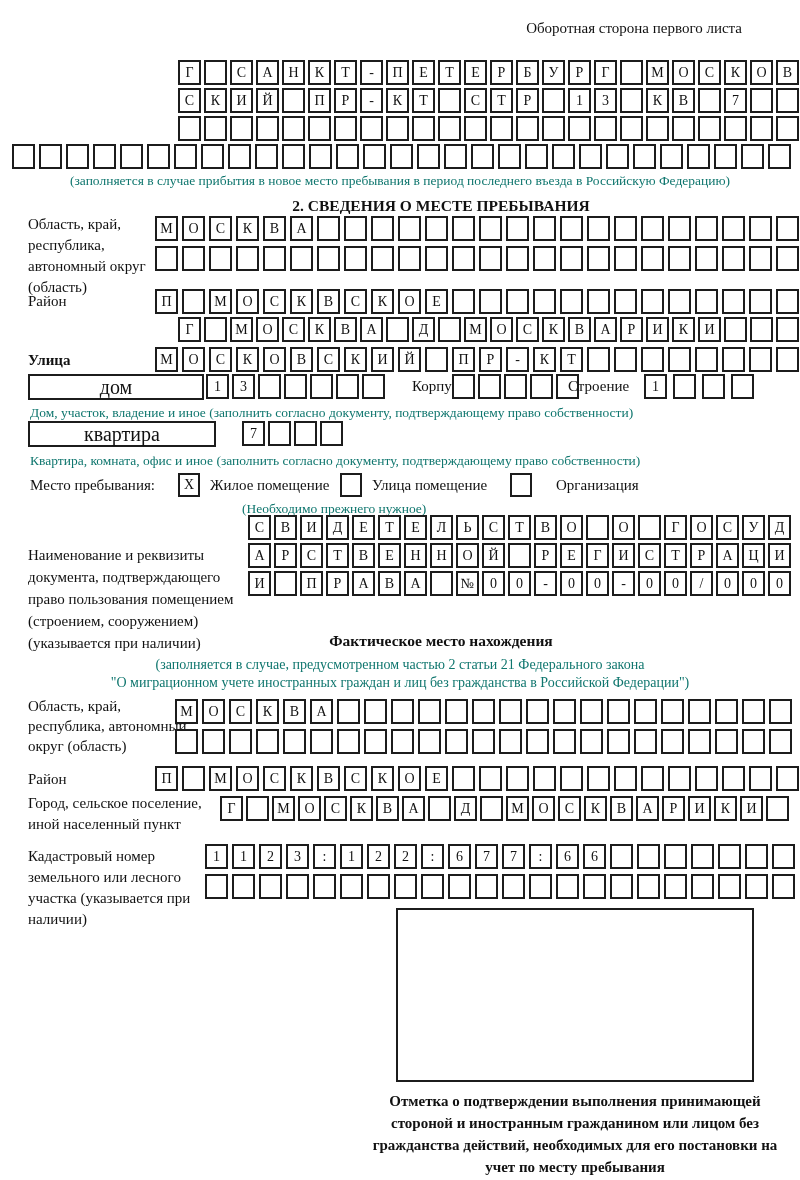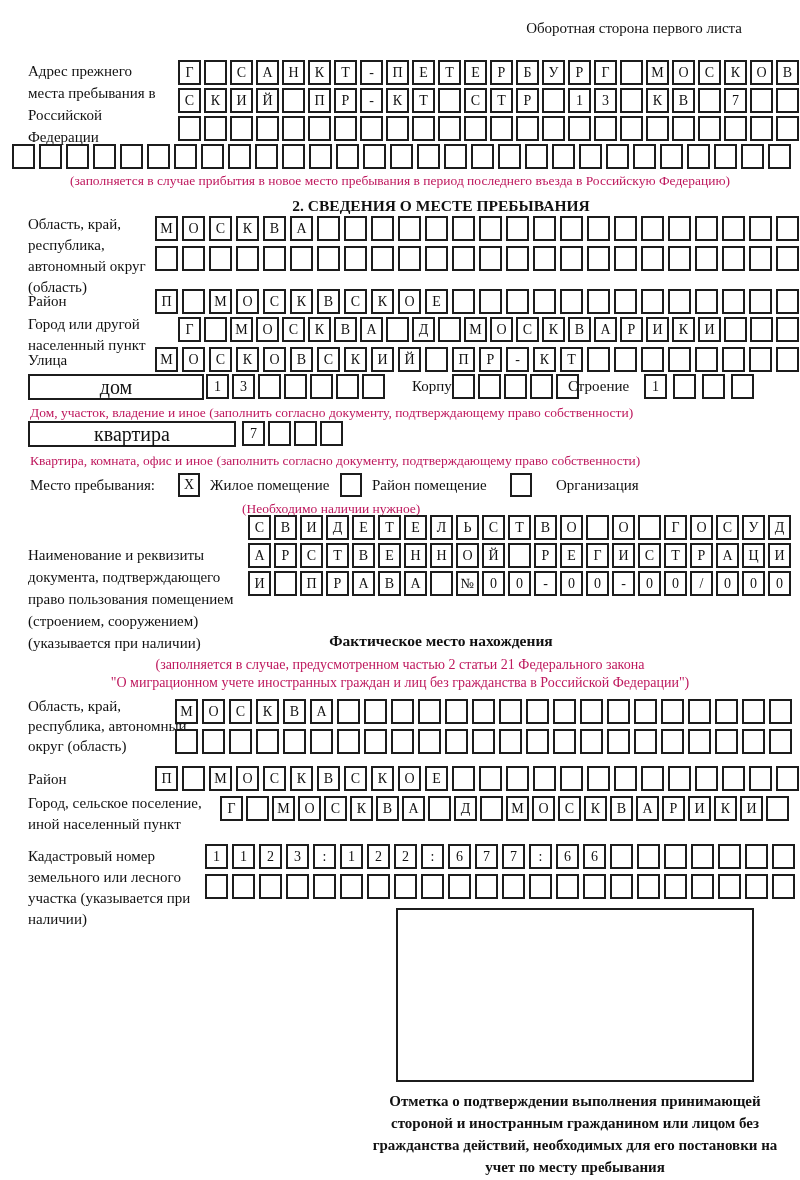--- a/index.html
+++ b/index.html
@@ -1,21 +1,21 @@
 <!DOCTYPE html>
 <html><head>
 <meta charset="utf-8">
 <style>
   html,body{margin:0;padding:0;background:#fff;}
   .page{
     position:relative;width:800px;height:1180px;background:#fff;overflow:hidden;
     font-family:"Liberation Serif","DejaVu Serif",serif;color:#111;
   }
   .lbl{position:absolute;font-size:15px;line-height:21px;color:#111;}
-  .note{position:absolute;font-size:13.5px;line-height:18px;color:#be185d;}
+  .note{position:absolute;font-size:13.5px;line-height:18px;color:#0f766e;}
   .center{left:0;width:800px;text-align:center;}
   .bold{font-weight:bold;padding-left:41px;}
   .row{position:absolute;white-space:nowrap;font-size:0;}
   .cb{
     display:inline-block;box-sizing:border-box;width:23px;height:25px;
     border:2px solid #1c1c1c;margin-right:4px;text-align:center;
     font:14px/21px "Liberation Serif","DejaVu Serif",serif;color:#111;vertical-align:top;background:#fff;
   }
   .row.g3 .cb{margin-right:3px;}
   .row.g6 .cb{margin-right:6px;}
@@ -30,62 +30,60 @@
   }
   .bigbox{position:absolute;box-sizing:border-box;border:2px solid #1c1c1c;background:#fff;}
 </style>
 </head>
 <body>
 
 <div class="page">
 
   <div class="lbl" style="top:18px;right:58px;">Оборотная сторона первого листа</div>
 
-  <div class="lbl" style="left:28px;top:60px;width:135px;line-height:22px;">Адрес прежнего места пребывания в Российской Федерации</div>
   <div class="row g3" style="left:178px;top:60px;"><span class="cb">Г</span><span class="cb"></span><span class="cb">С</span><span class="cb">А</span><span class="cb">Н</span><span class="cb">К</span><span class="cb">Т</span><span class="cb">-</span><span class="cb">П</span><span class="cb">Е</span><span class="cb">Т</span><span class="cb">Е</span><span class="cb">Р</span><span class="cb">Б</span><span class="cb">У</span><span class="cb">Р</span><span class="cb">Г</span><span class="cb"></span><span class="cb">М</span><span class="cb">О</span><span class="cb">С</span><span class="cb">К</span><span class="cb">О</span><span class="cb">В</span></div>
   <div class="row g3" style="left:178px;top:88px;"><span class="cb">С</span><span class="cb">К</span><span class="cb">И</span><span class="cb">Й</span><span class="cb"></span><span class="cb">П</span><span class="cb">Р</span><span class="cb">-</span><span class="cb">К</span><span class="cb">Т</span><span class="cb"></span><span class="cb">С</span><span class="cb">Т</span><span class="cb">Р</span><span class="cb"></span><span class="cb">1</span><span class="cb">3</span><span class="cb"></span><span class="cb">К</span><span class="cb">В</span><span class="cb"></span><span class="cb">7</span><span class="cb"></span><span class="cb"></span></div>
   <div class="row g3" style="left:178px;top:116px;"><span class="cb"></span><span class="cb"></span><span class="cb"></span><span class="cb"></span><span class="cb"></span><span class="cb"></span><span class="cb"></span><span class="cb"></span><span class="cb"></span><span class="cb"></span><span class="cb"></span><span class="cb"></span><span class="cb"></span><span class="cb"></span><span class="cb"></span><span class="cb"></span><span class="cb"></span><span class="cb"></span><span class="cb"></span><span class="cb"></span><span class="cb"></span><span class="cb"></span><span class="cb"></span><span class="cb"></span></div>
   <div class="row" style="left:12px;top:144px;"><span class="cb"></span><span class="cb"></span><span class="cb"></span><span class="cb"></span><span class="cb"></span><span class="cb"></span><span class="cb"></span><span class="cb"></span><span class="cb"></span><span class="cb"></span><span class="cb"></span><span class="cb"></span><span class="cb"></span><span class="cb"></span><span class="cb"></span><span class="cb"></span><span class="cb"></span><span class="cb"></span><span class="cb"></span><span class="cb"></span><span class="cb"></span><span class="cb"></span><span class="cb"></span><span class="cb"></span><span class="cb"></span><span class="cb"></span><span class="cb"></span><span class="cb"></span><span class="cb"></span></div>
   <div class="note center" style="top:172px;">(заполняется в случае прибытия в новое место пребывания в период последнего въезда в Российскую Федерацию)</div>
 
   <div class="lbl bold center" style="top:195px;font-size:15.5px;">2. СВЕДЕНИЯ О МЕСТЕ ПРЕБЫВАНИЯ</div>
 
   <div class="lbl" style="left:28px;top:214px;width:120px;">Область, край, республика, автономный округ (область)</div>
   <div class="row" style="left:155px;top:216px;"><span class="cb">М</span><span class="cb">О</span><span class="cb">С</span><span class="cb">К</span><span class="cb">В</span><span class="cb">А</span><span class="cb"></span><span class="cb"></span><span class="cb"></span><span class="cb"></span><span class="cb"></span><span class="cb"></span><span class="cb"></span><span class="cb"></span><span class="cb"></span><span class="cb"></span><span class="cb"></span><span class="cb"></span><span class="cb"></span><span class="cb"></span><span class="cb"></span><span class="cb"></span><span class="cb"></span><span class="cb"></span></div>
   <div class="row" style="left:155px;top:246px;"><span class="cb"></span><span class="cb"></span><span class="cb"></span><span class="cb"></span><span class="cb"></span><span class="cb"></span><span class="cb"></span><span class="cb"></span><span class="cb"></span><span class="cb"></span><span class="cb"></span><span class="cb"></span><span class="cb"></span><span class="cb"></span><span class="cb"></span><span class="cb"></span><span class="cb"></span><span class="cb"></span><span class="cb"></span><span class="cb"></span><span class="cb"></span><span class="cb"></span><span class="cb"></span><span class="cb"></span></div>
 
   <div class="lbl" style="left:28px;top:291px;">Район</div>
   <div class="row" style="left:155px;top:289px;"><span class="cb">П</span><span class="cb"></span><span class="cb">М</span><span class="cb">О</span><span class="cb">С</span><span class="cb">К</span><span class="cb">В</span><span class="cb">С</span><span class="cb">К</span><span class="cb">О</span><span class="cb">Е</span><span class="cb"></span><span class="cb"></span><span class="cb"></span><span class="cb"></span><span class="cb"></span><span class="cb"></span><span class="cb"></span><span class="cb"></span><span class="cb"></span><span class="cb"></span><span class="cb"></span><span class="cb"></span><span class="cb"></span></div>
 
-  <div class="lbl" style="left:28px;top:314px;width:150px;">Город или другой населенный пункт</div>
   <div class="row g3" style="left:178px;top:317px;"><span class="cb">Г</span><span class="cb"></span><span class="cb">М</span><span class="cb">О</span><span class="cb">С</span><span class="cb">К</span><span class="cb">В</span><span class="cb">А</span><span class="cb"></span><span class="cb">Д</span><span class="cb"></span><span class="cb">М</span><span class="cb">О</span><span class="cb">С</span><span class="cb">К</span><span class="cb">В</span><span class="cb">А</span><span class="cb">Р</span><span class="cb">И</span><span class="cb">К</span><span class="cb">И</span><span class="cb"></span><span class="cb"></span><span class="cb"></span></div>
 
-  <div class="lbl" style="left:28px;top:350px;">Улица</div>
+  <div class="lbl" style="left:28px;top:350px;font-weight:bold;">Улица</div>
   <div class="row" style="left:155px;top:347px;"><span class="cb">М</span><span class="cb">О</span><span class="cb">С</span><span class="cb">К</span><span class="cb">О</span><span class="cb">В</span><span class="cb">С</span><span class="cb">К</span><span class="cb">И</span><span class="cb">Й</span><span class="cb"></span><span class="cb">П</span><span class="cb">Р</span><span class="cb">-</span><span class="cb">К</span><span class="cb">Т</span><span class="cb"></span><span class="cb"></span><span class="cb"></span><span class="cb"></span><span class="cb"></span><span class="cb"></span><span class="cb"></span><span class="cb"></span></div>
 
   <div class="wbox" style="left:28px;top:374px;width:176px;">дом</div>
   <div class="row g3" style="left:206px;top:374px;"><span class="cb">1</span><span class="cb">3</span><span class="cb"></span><span class="cb"></span><span class="cb"></span><span class="cb"></span><span class="cb"></span></div>
   <div class="lbl" style="left:412px;top:376px;">Корпус</div>
   <div class="row g3" style="left:452px;top:374px;"><span class="cb"></span><span class="cb"></span><span class="cb"></span><span class="cb"></span><span class="cb"></span></div>
   <div class="lbl" style="left:568px;top:376px;">Строение</div>
   <div class="row g6" style="left:644px;top:374px;"><span class="cb">1</span><span class="cb"></span><span class="cb"></span><span class="cb"></span></div>
   <div class="note" style="left:30px;top:404px;">Дом, участок, владение и иное (заполнить согласно документу, подтверждающему право собственности)</div>
 
-  <div class="wbox" style="left:28px;top:421px;width:208px;">квартира</div>
+  <div class="wbox" style="left:28px;top:421px;width:188px;">квартира</div>
   <div class="row g3" style="left:242px;top:421px;"><span class="cb">7</span><span class="cb"></span><span class="cb"></span><span class="cb"></span></div>
   <div class="note" style="left:30px;top:452px;">Квартира, комната, офис и иное (заполнить согласно документу, подтверждающему право собственности)</div>
 
   <div class="lbl" style="left:30px;top:475px;">Место пребывания:</div>
   <div class="chk" style="left:178px;top:473px;">X</div>
   <div class="lbl" style="left:210px;top:475px;">Жилое помещение</div>
   <div class="chk" style="left:340px;top:473px;"></div>
-  <div class="lbl" style="left:372px;top:475px;">Район помещение</div>
+  <div class="lbl" style="left:372px;top:475px;">Улица помещение</div>
   <div class="chk" style="left:510px;top:473px;"></div>
   <div class="lbl" style="left:556px;top:475px;">Организация</div>
-  <div class="note" style="left:242px;top:500px;">(Необходимо наличии нужное)</div>
+  <div class="note" style="left:242px;top:500px;">(Необходимо прежнего нужное)</div>
 
   <div class="lbl" style="left:28px;top:544px;width:218px;line-height:22px;">Наименование и реквизиты документа, подтверждающего право пользования помещением (строением, сооружением) (указывается при наличии)</div>
   <div class="row g3" style="left:248px;top:515px;"><span class="cb">С</span><span class="cb">В</span><span class="cb">И</span><span class="cb">Д</span><span class="cb">Е</span><span class="cb">Т</span><span class="cb">Е</span><span class="cb">Л</span><span class="cb">Ь</span><span class="cb">С</span><span class="cb">Т</span><span class="cb">В</span><span class="cb">О</span><span class="cb"></span><span class="cb">О</span><span class="cb"></span><span class="cb">Г</span><span class="cb">О</span><span class="cb">С</span><span class="cb">У</span><span class="cb">Д</span></div>
   <div class="row g3" style="left:248px;top:543px;"><span class="cb">А</span><span class="cb">Р</span><span class="cb">С</span><span class="cb">Т</span><span class="cb">В</span><span class="cb">Е</span><span class="cb">Н</span><span class="cb">Н</span><span class="cb">О</span><span class="cb">Й</span><span class="cb"></span><span class="cb">Р</span><span class="cb">Е</span><span class="cb">Г</span><span class="cb">И</span><span class="cb">С</span><span class="cb">Т</span><span class="cb">Р</span><span class="cb">А</span><span class="cb">Ц</span><span class="cb">И</span></div>
   <div class="row g3" style="left:248px;top:571px;"><span class="cb">И</span><span class="cb"></span><span class="cb">П</span><span class="cb">Р</span><span class="cb">А</span><span class="cb">В</span><span class="cb">А</span><span class="cb"></span><span class="cb">№</span><span class="cb">0</span><span class="cb">0</span><span class="cb">-</span><span class="cb">0</span><span class="cb">0</span><span class="cb">-</span><span class="cb">0</span><span class="cb">0</span><span class="cb">/</span><span class="cb">0</span><span class="cb">0</span><span class="cb">0</span></div>
 
   <div class="lbl bold center" style="top:630px;font-size:15.5px;">Фактическое место нахождения</div>
   <div class="note center" style="top:656px;font-size:14px;">(заполняется в случае, предусмотренном частью 2 статьи 21 Федерального закона</div>
   <div class="note center" style="top:674px;font-size:14px;">"О миграционном учете иностранных граждан и лиц без гражданства в Российской Федерации")</div>
 

